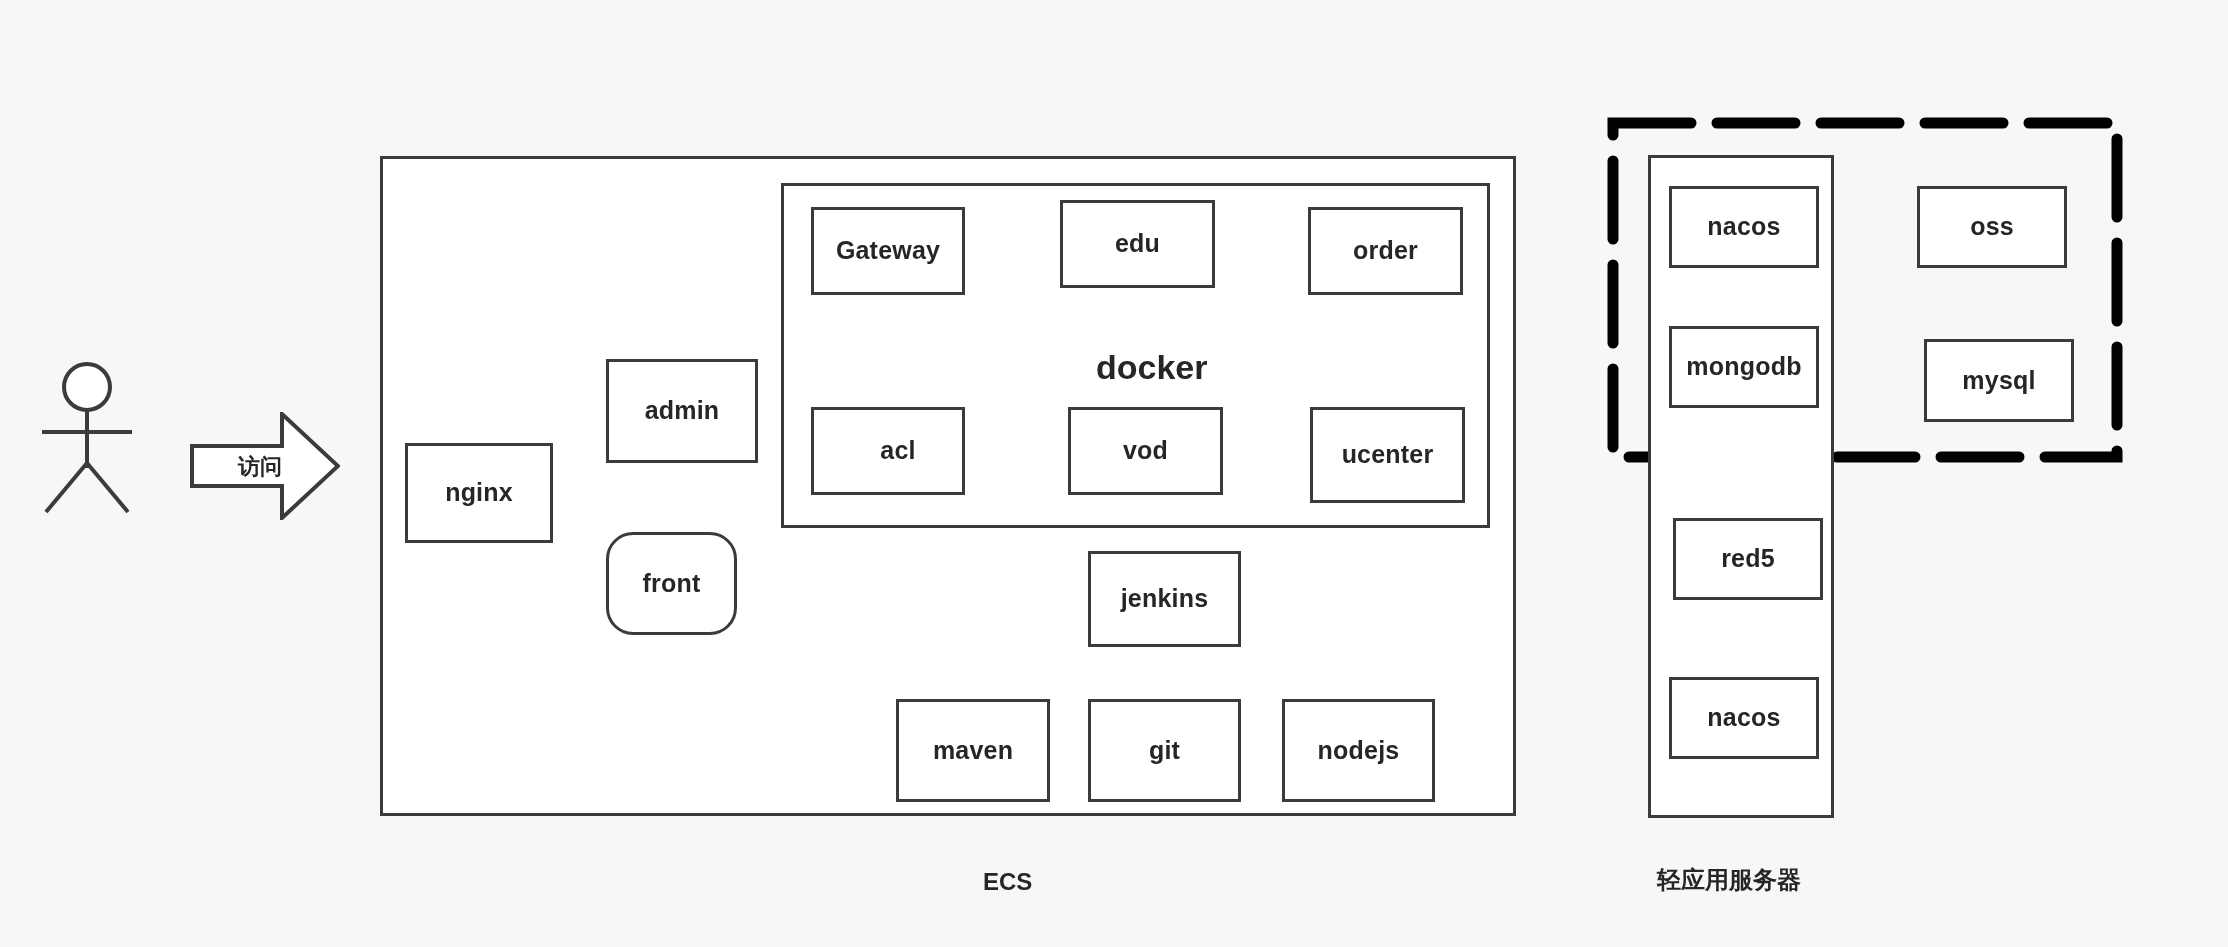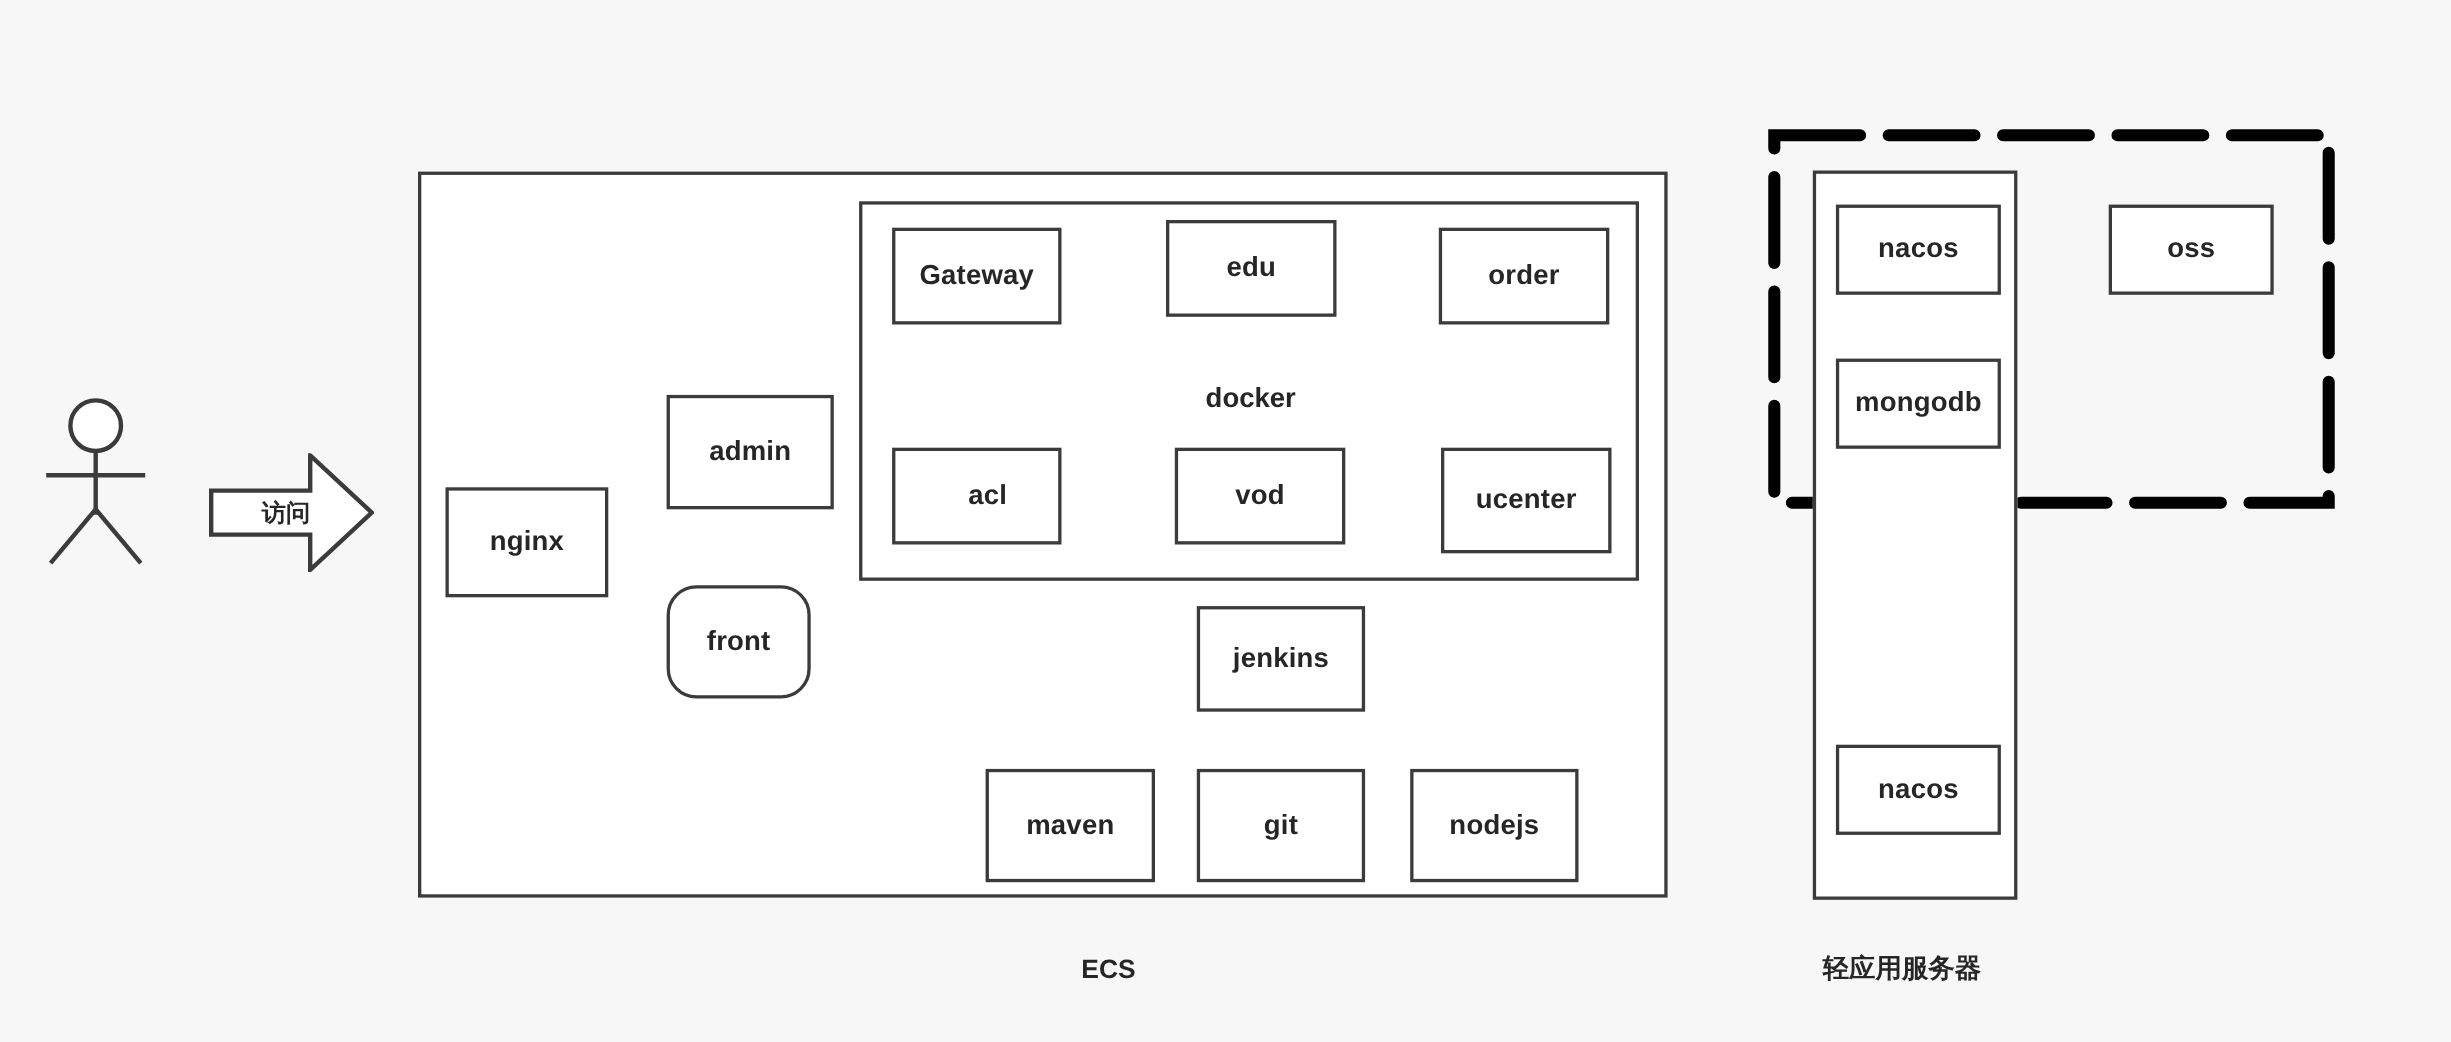--- a/index.html
+++ b/index.html
@@ -66,21 +66,21 @@
     color: #262626;
     font-size: 24px;
     font-weight: 700;
     white-space: nowrap;
   }
 
   
   .free-label {
     position: absolute;
     color: #262626;
-    font-size: 25px;
+    font-size: 34px;
     font-weight: 700;
     white-space: nowrap;
   }
 
   
   .actor { position: absolute; }
   .actor svg { display: block; }
 
   
   .arrow { position: absolute; }
@@ -176,23 +176,29 @@
   </div>
 
   <div class="column-box" style="left:1648px; top:155px; width:186px; height:663px;"></div>
 
   <div class="node" style="left:1669px; top:186px; width:150px; height:82px;">
     <span>nacos</span>
   </div>
   <div class="node" style="left:1669px; top:326px; width:150px; height:82px;text-align:right;">
     <span>mongodb</span>
   </div>
+  <div class="node" style="left:1673px; top:518px; width:150px; height:82px;">
+    <span>red5</span>
+  </div>
   <div class="node" style="left:1669px; top:677px; width:150px; height:82px;">
     <span>nacos</span>
   </div>
 
   <div class="node" style="left:1917px; top:186px; width:150px; height:82px;">
     <span>oss</span>
   </div>
+  <div class="node" style="left:1924px; top:339px; width:150px; height:83px;">
+    <span>mysql</span>
+  </div>
 
   <div class="caption" style="left:1657px; top:864px;">轻应用服务器</div>
 
 </div>
 
 </body></html>

